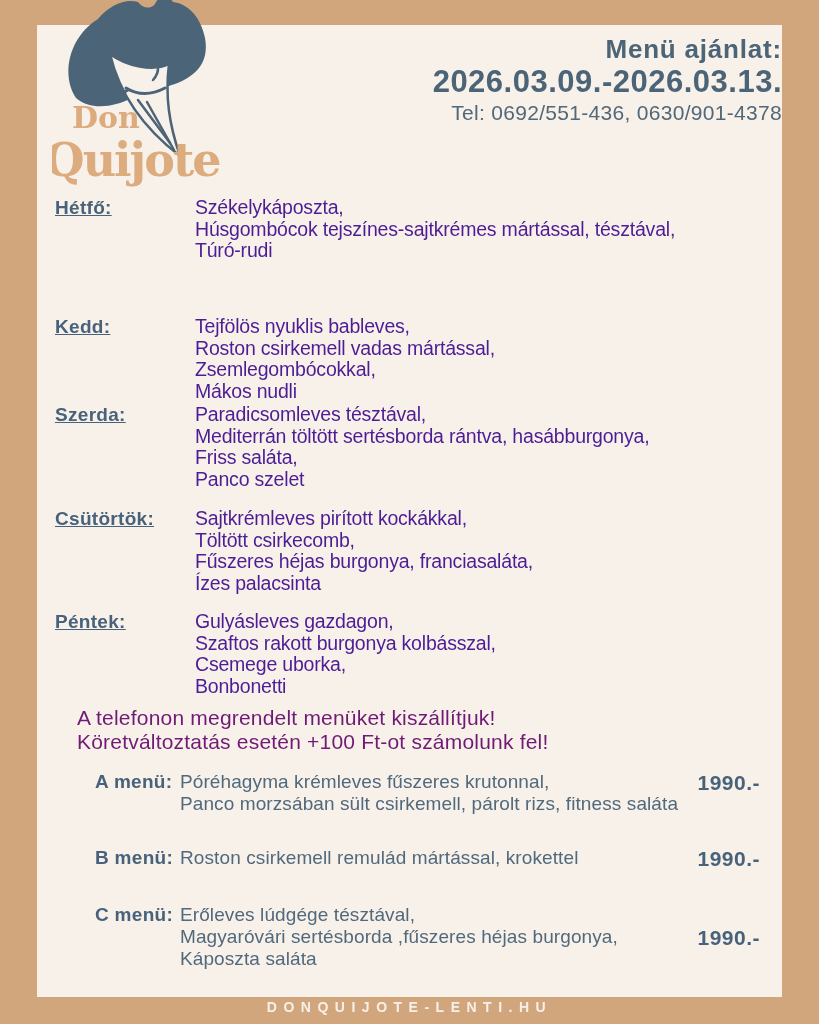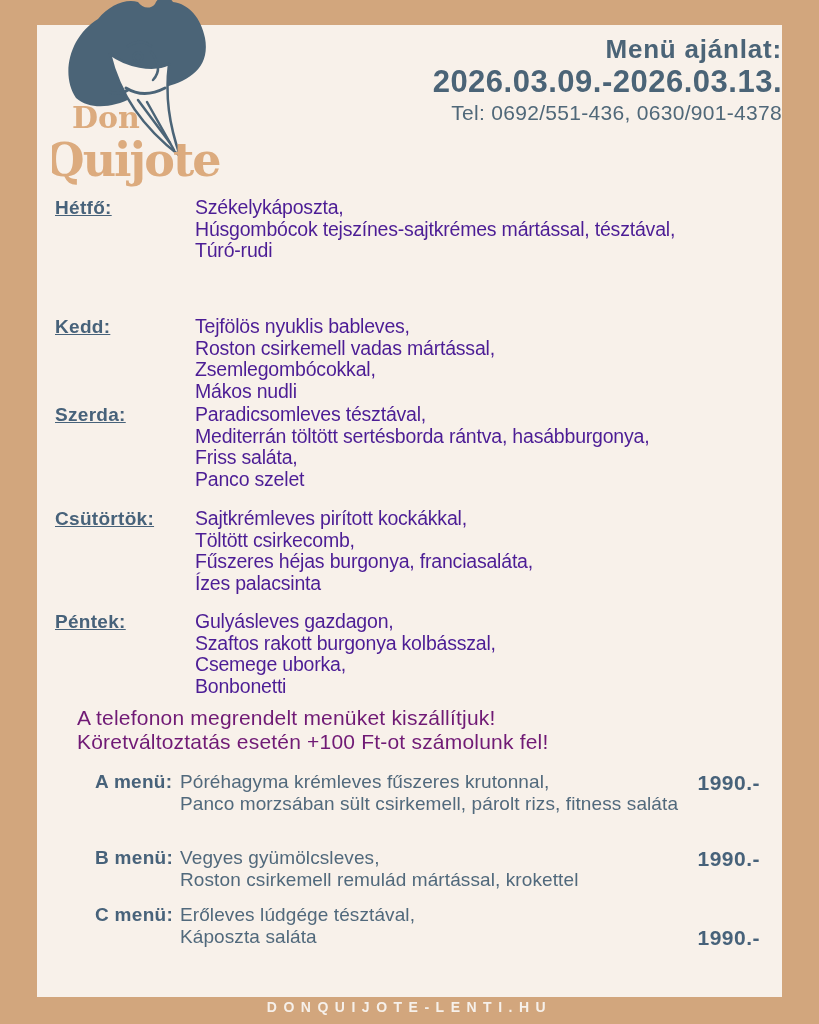--- a/index.html
+++ b/index.html
@@ -131,28 +131,28 @@
   <div class="set-items">
     <div>Póréhagyma krémleves fűszeres krutonnal,</div>
     <div>Panco morzsában sült csirkemell, párolt rizs, fitness saláta</div>
   </div>
 </div>
 <div class="set-price" style="top:771px">1990.-</div>
 
 <div class="set-row" style="top:847px">
   <div class="set-label">B menü:</div>
   <div class="set-items">
-    <div>Vegyes gyümölcsleves,</div>
     <div>Roston csirkemell remulád mártással, krokettel</div>
   </div>
 </div>
 <div class="set-price" style="top:847px">1990.-</div>
 
 <div class="set-row" style="top:904px">
   <div class="set-label">C menü:</div>
   <div class="set-items">
     <div>Erőleves lúdgége tésztával,</div>
+    <div>Magyaróvári sertésborda ,fűszeres héjas burgonya,</div>
     <div>Káposzta saláta</div>
   </div>
 </div>
 <div class="set-price" style="top:926px">1990.-</div>
 
 <div class="footer">DONQUIJOTE-LENTI.HU</div>
 
 </body></html>

